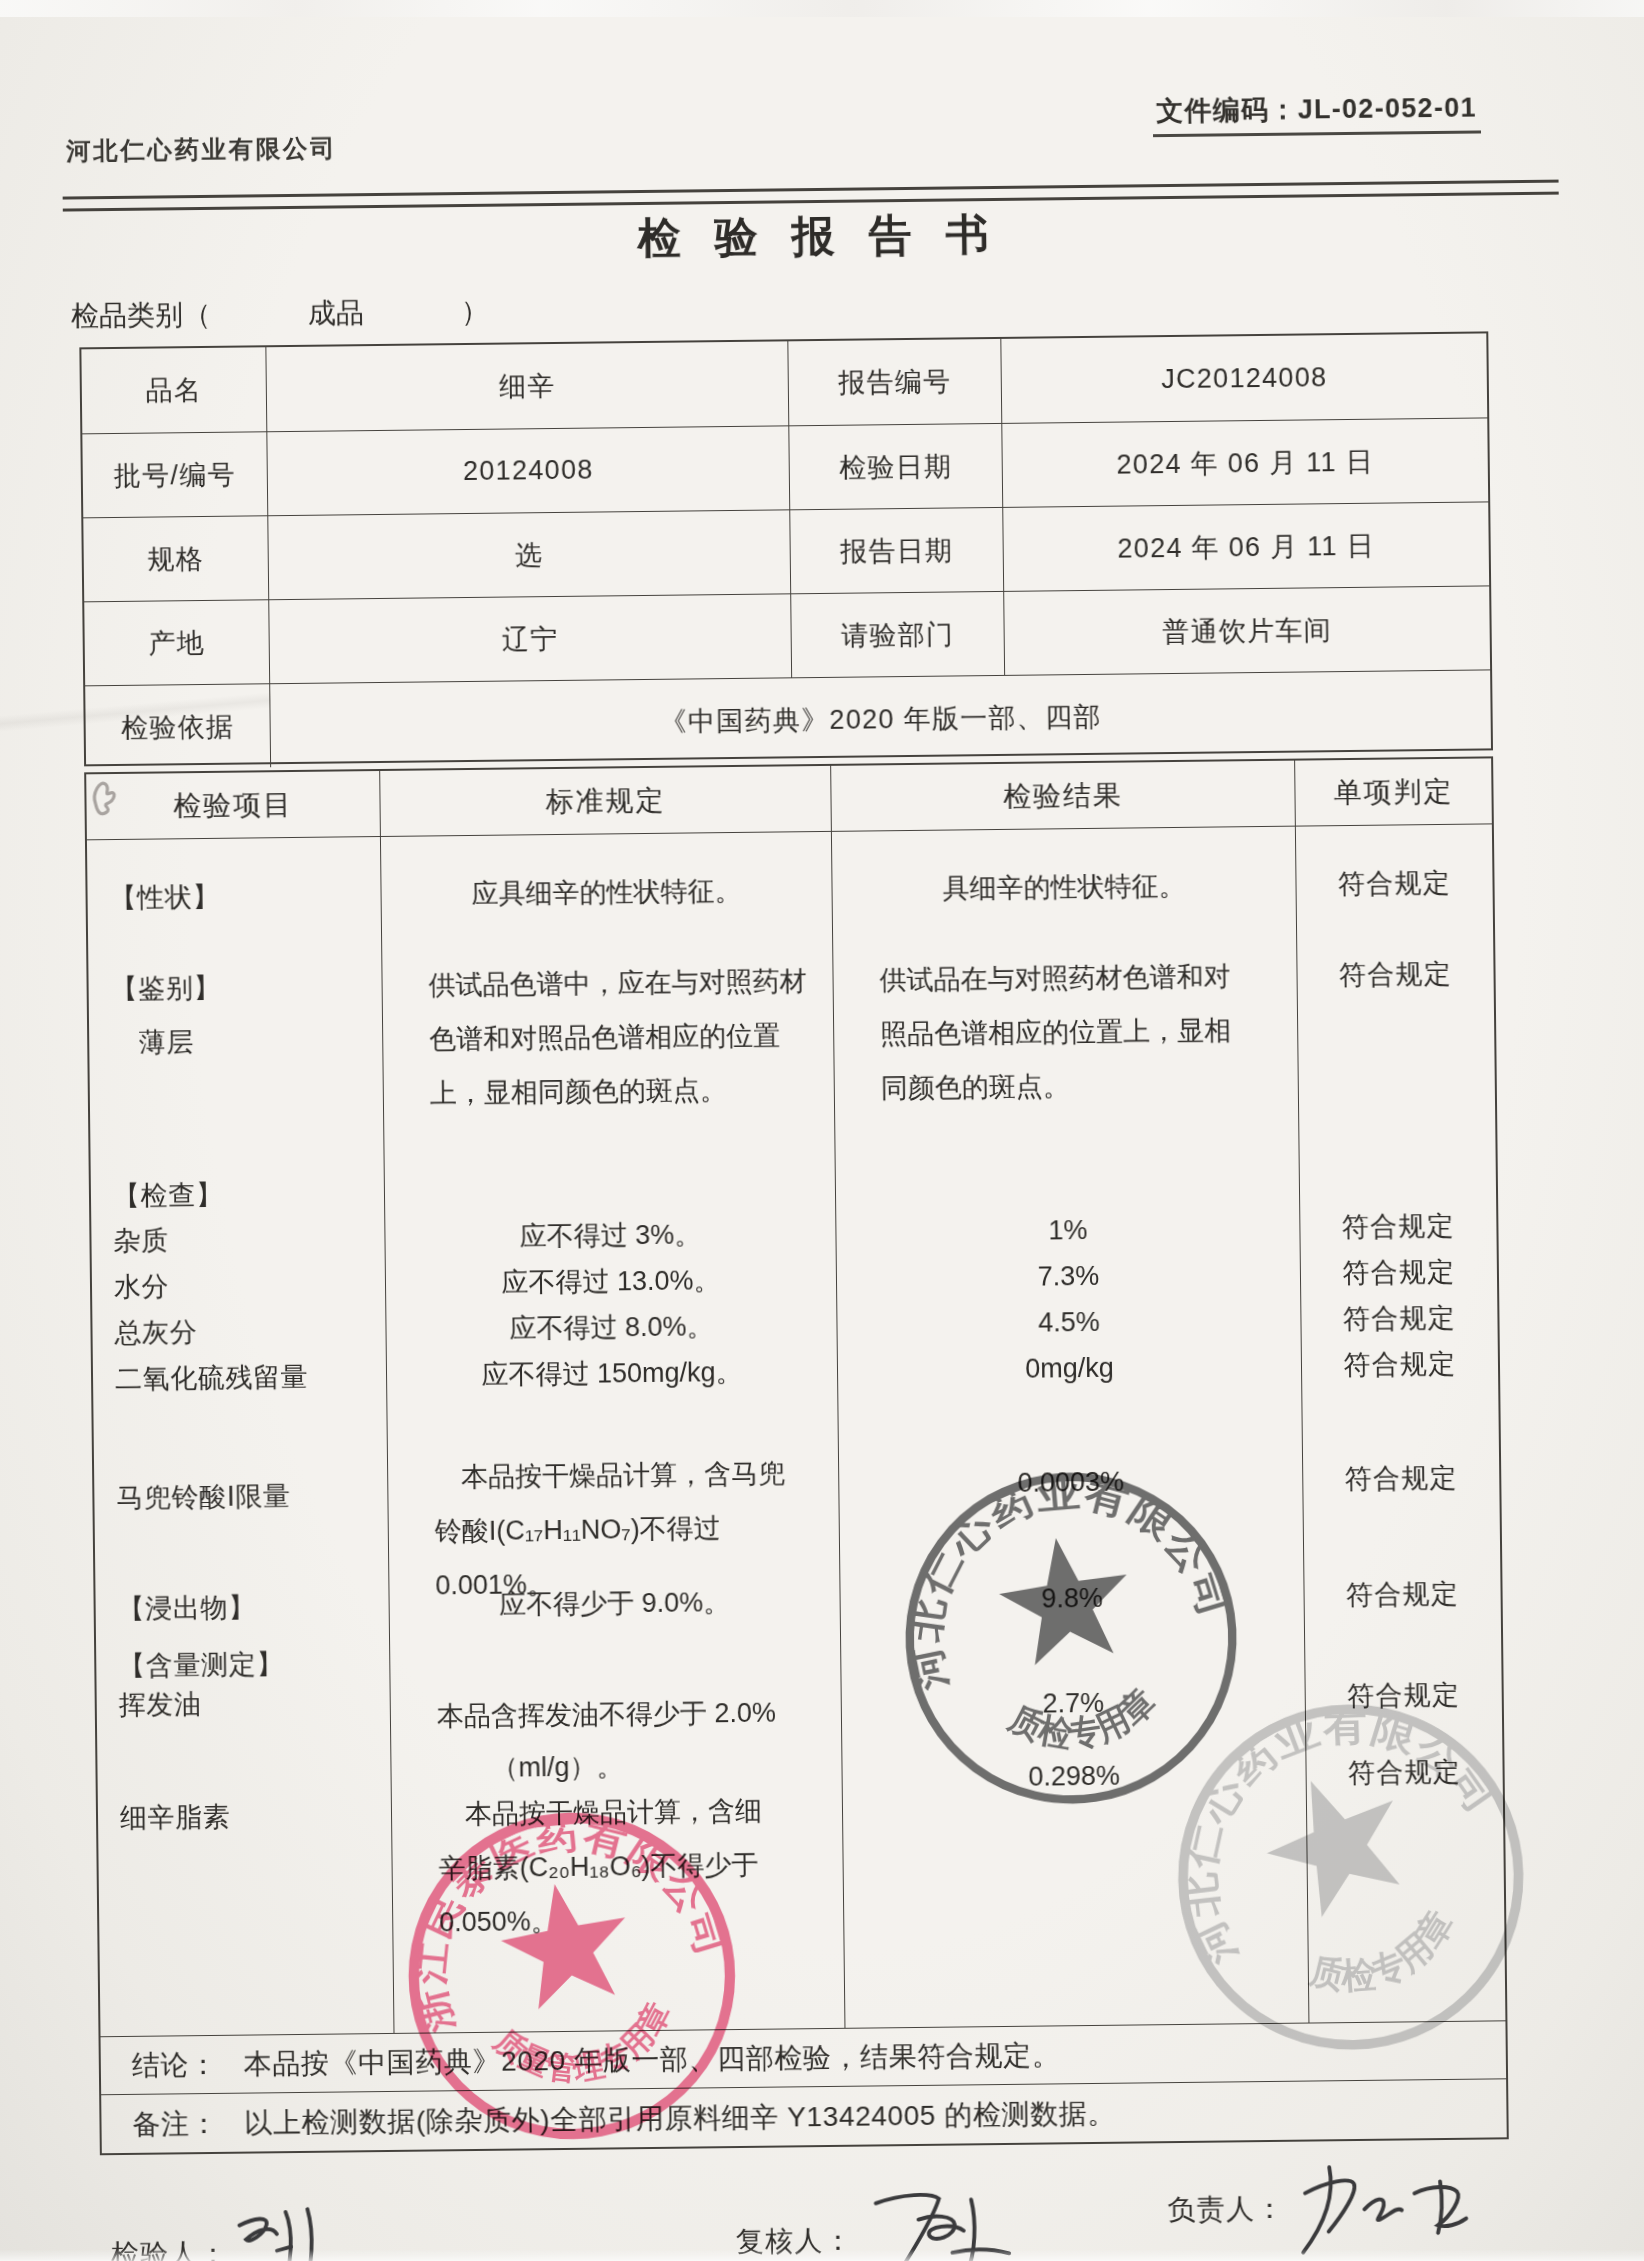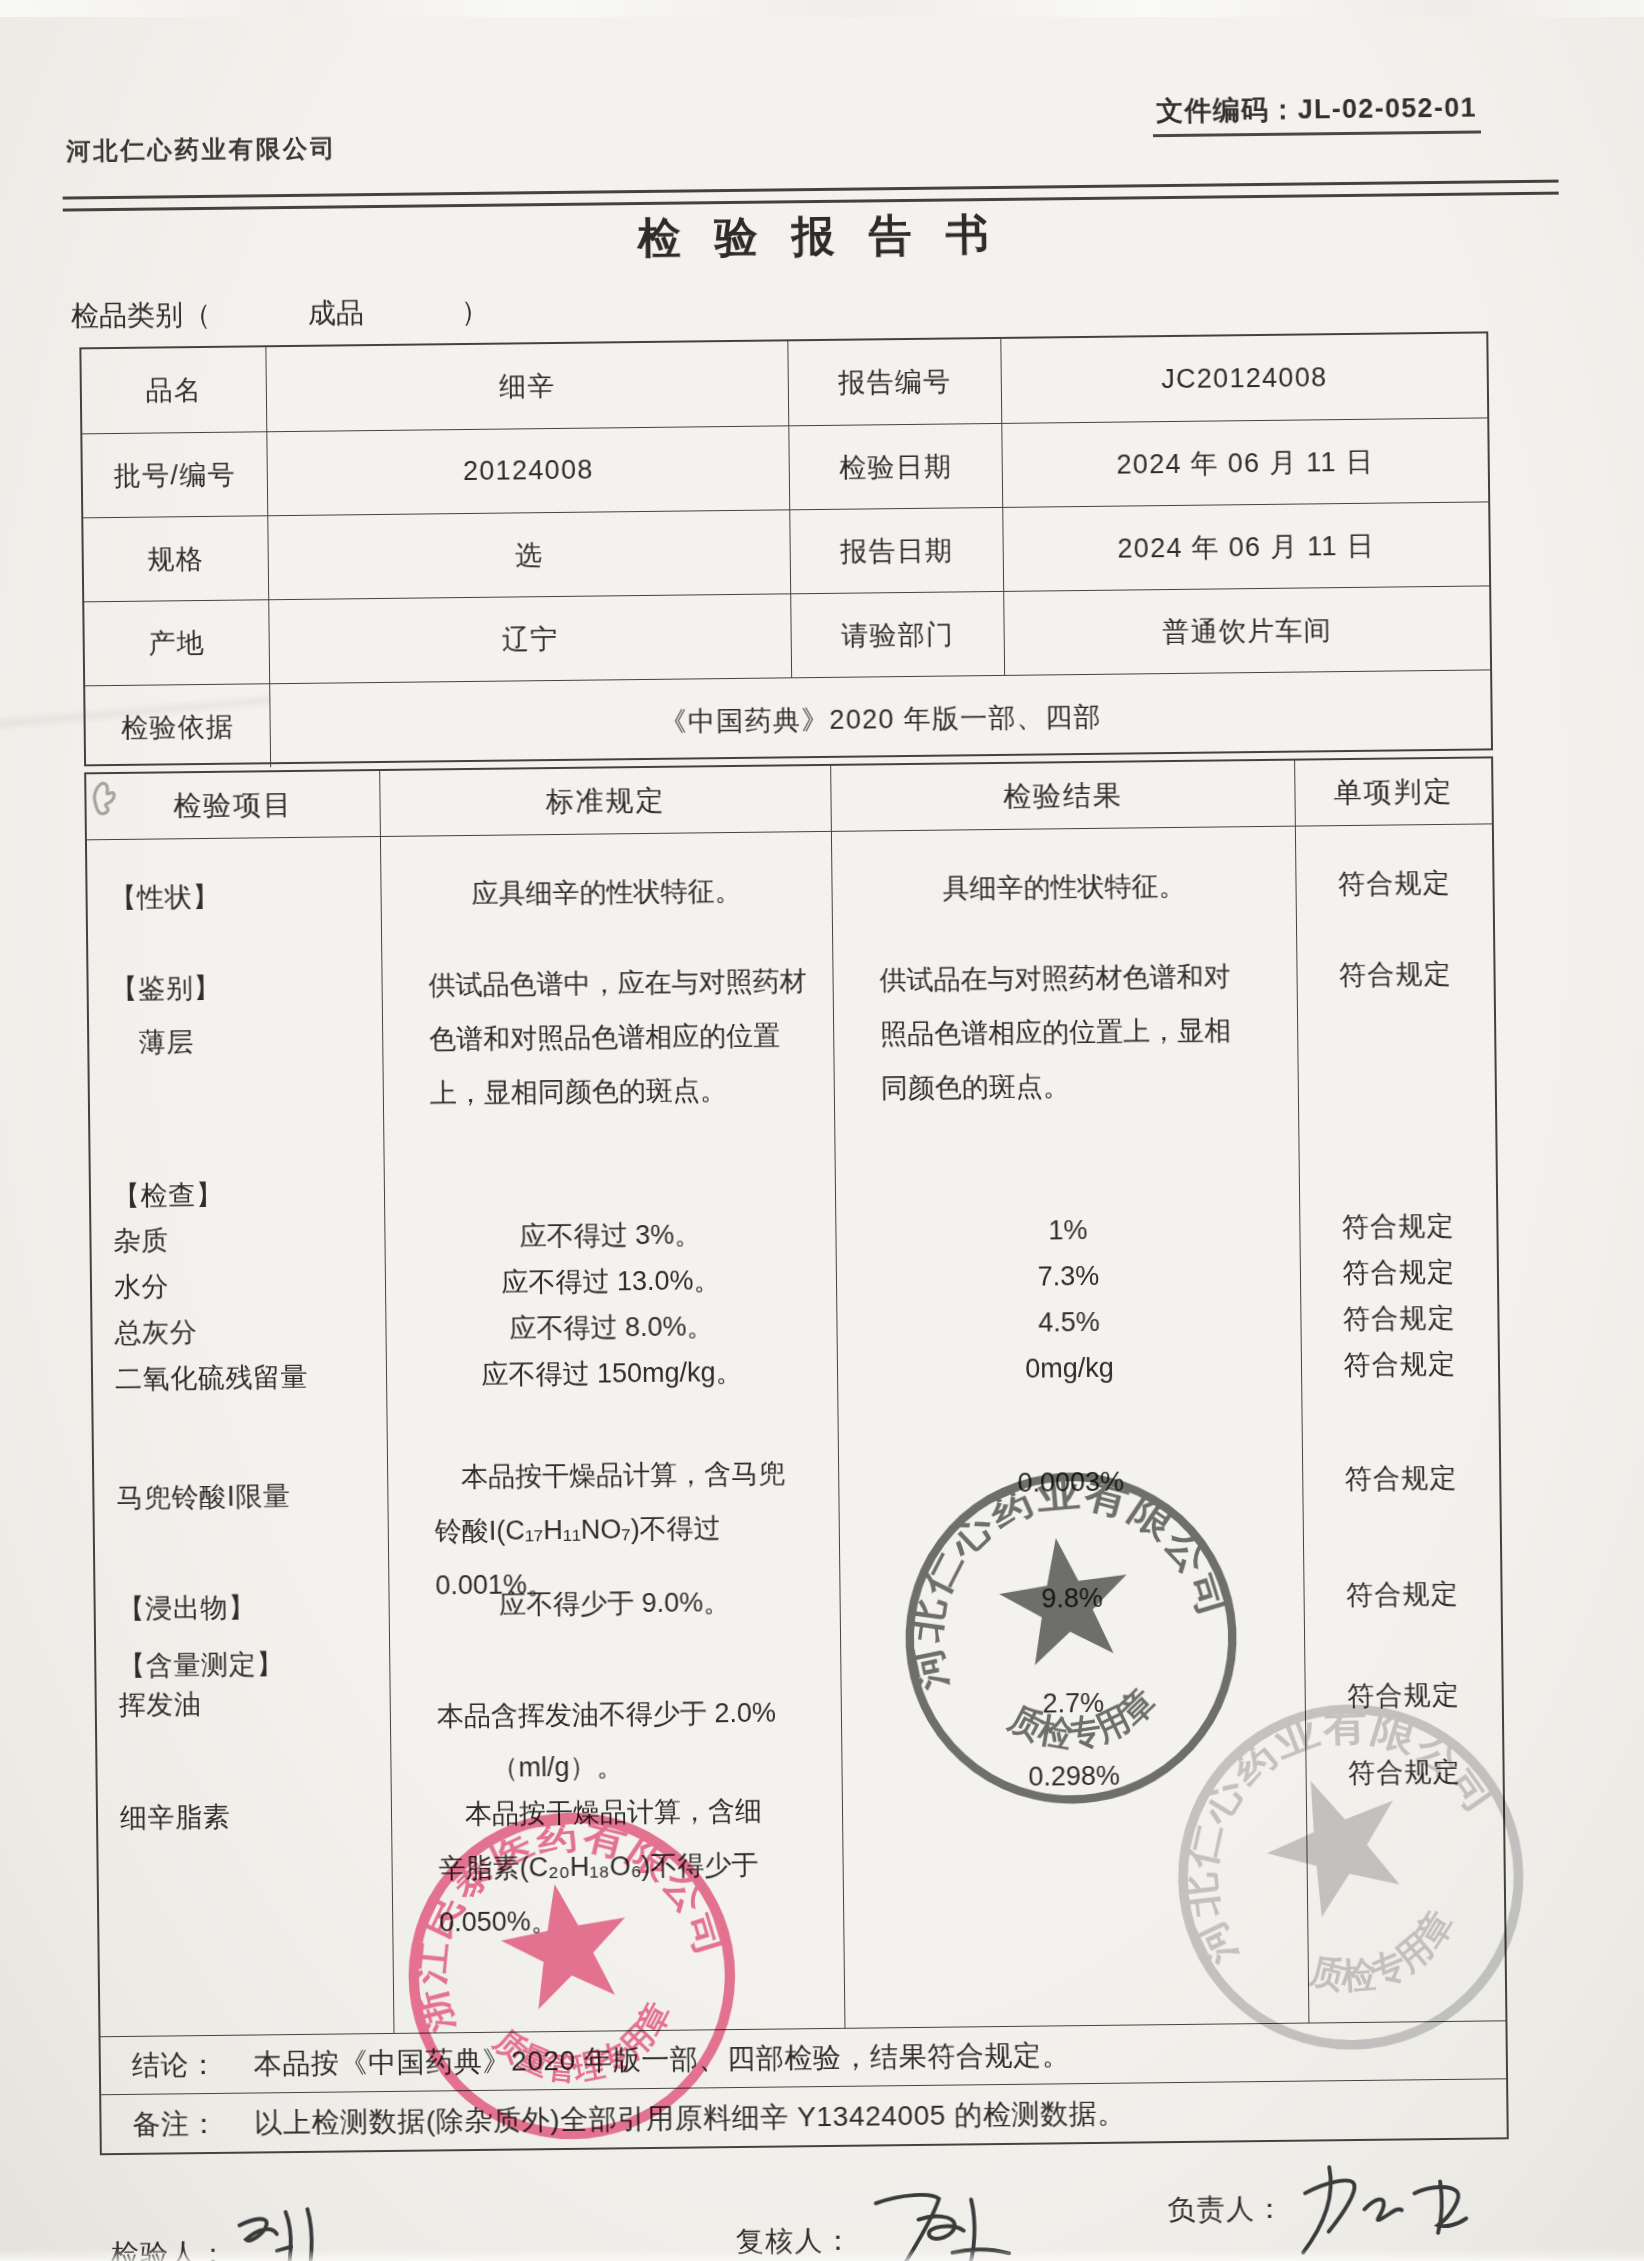--- a/index.html
+++ b/index.html
@@ -80,21 +80,21 @@
   .r11 .std{padding-top:15.5px;line-height:52px;}
   .r11 .res{padding-top:9px;}
   .r11 .ver{padding-top:5.2px;}
   .r12{flex:1;}
   .r12 .item{padding-top:36px;}
   .r12 .std{padding-top:36px;}
   .r12 .res{padding-top:5.2px;}
   .r12 .ver{padding-top:5.2px;}
   .tfoot{flex:none;border-top:1.9px solid #45423d;box-sizing:border-box;display:flex;align-items:center;
     font-size:28px;padding-left:31px;letter-spacing:0.6px;}
-  .tfoot .flabel{flex:none;margin-right:36px;}
+  .tfoot .flabel{flex:none;margin-right:26px;}
   .conclusion{height:58px;}
   .remark{height:61px;}
 
   
   .sig-line{position:absolute;left:0;top:2160px;width:100%;height:103px;}
   .sigblock{position:absolute;font-size:28px;letter-spacing:1.3px;white-space:nowrap;}
   .sig-examiner{left:97px;top:34px;}
   .sig-reviewer{left:722px;top:18px;}
   .sig-director{left:1154px;top:1.3px;}
   .sigblock svg{vertical-align:middle;margin-left:3.9px;}

